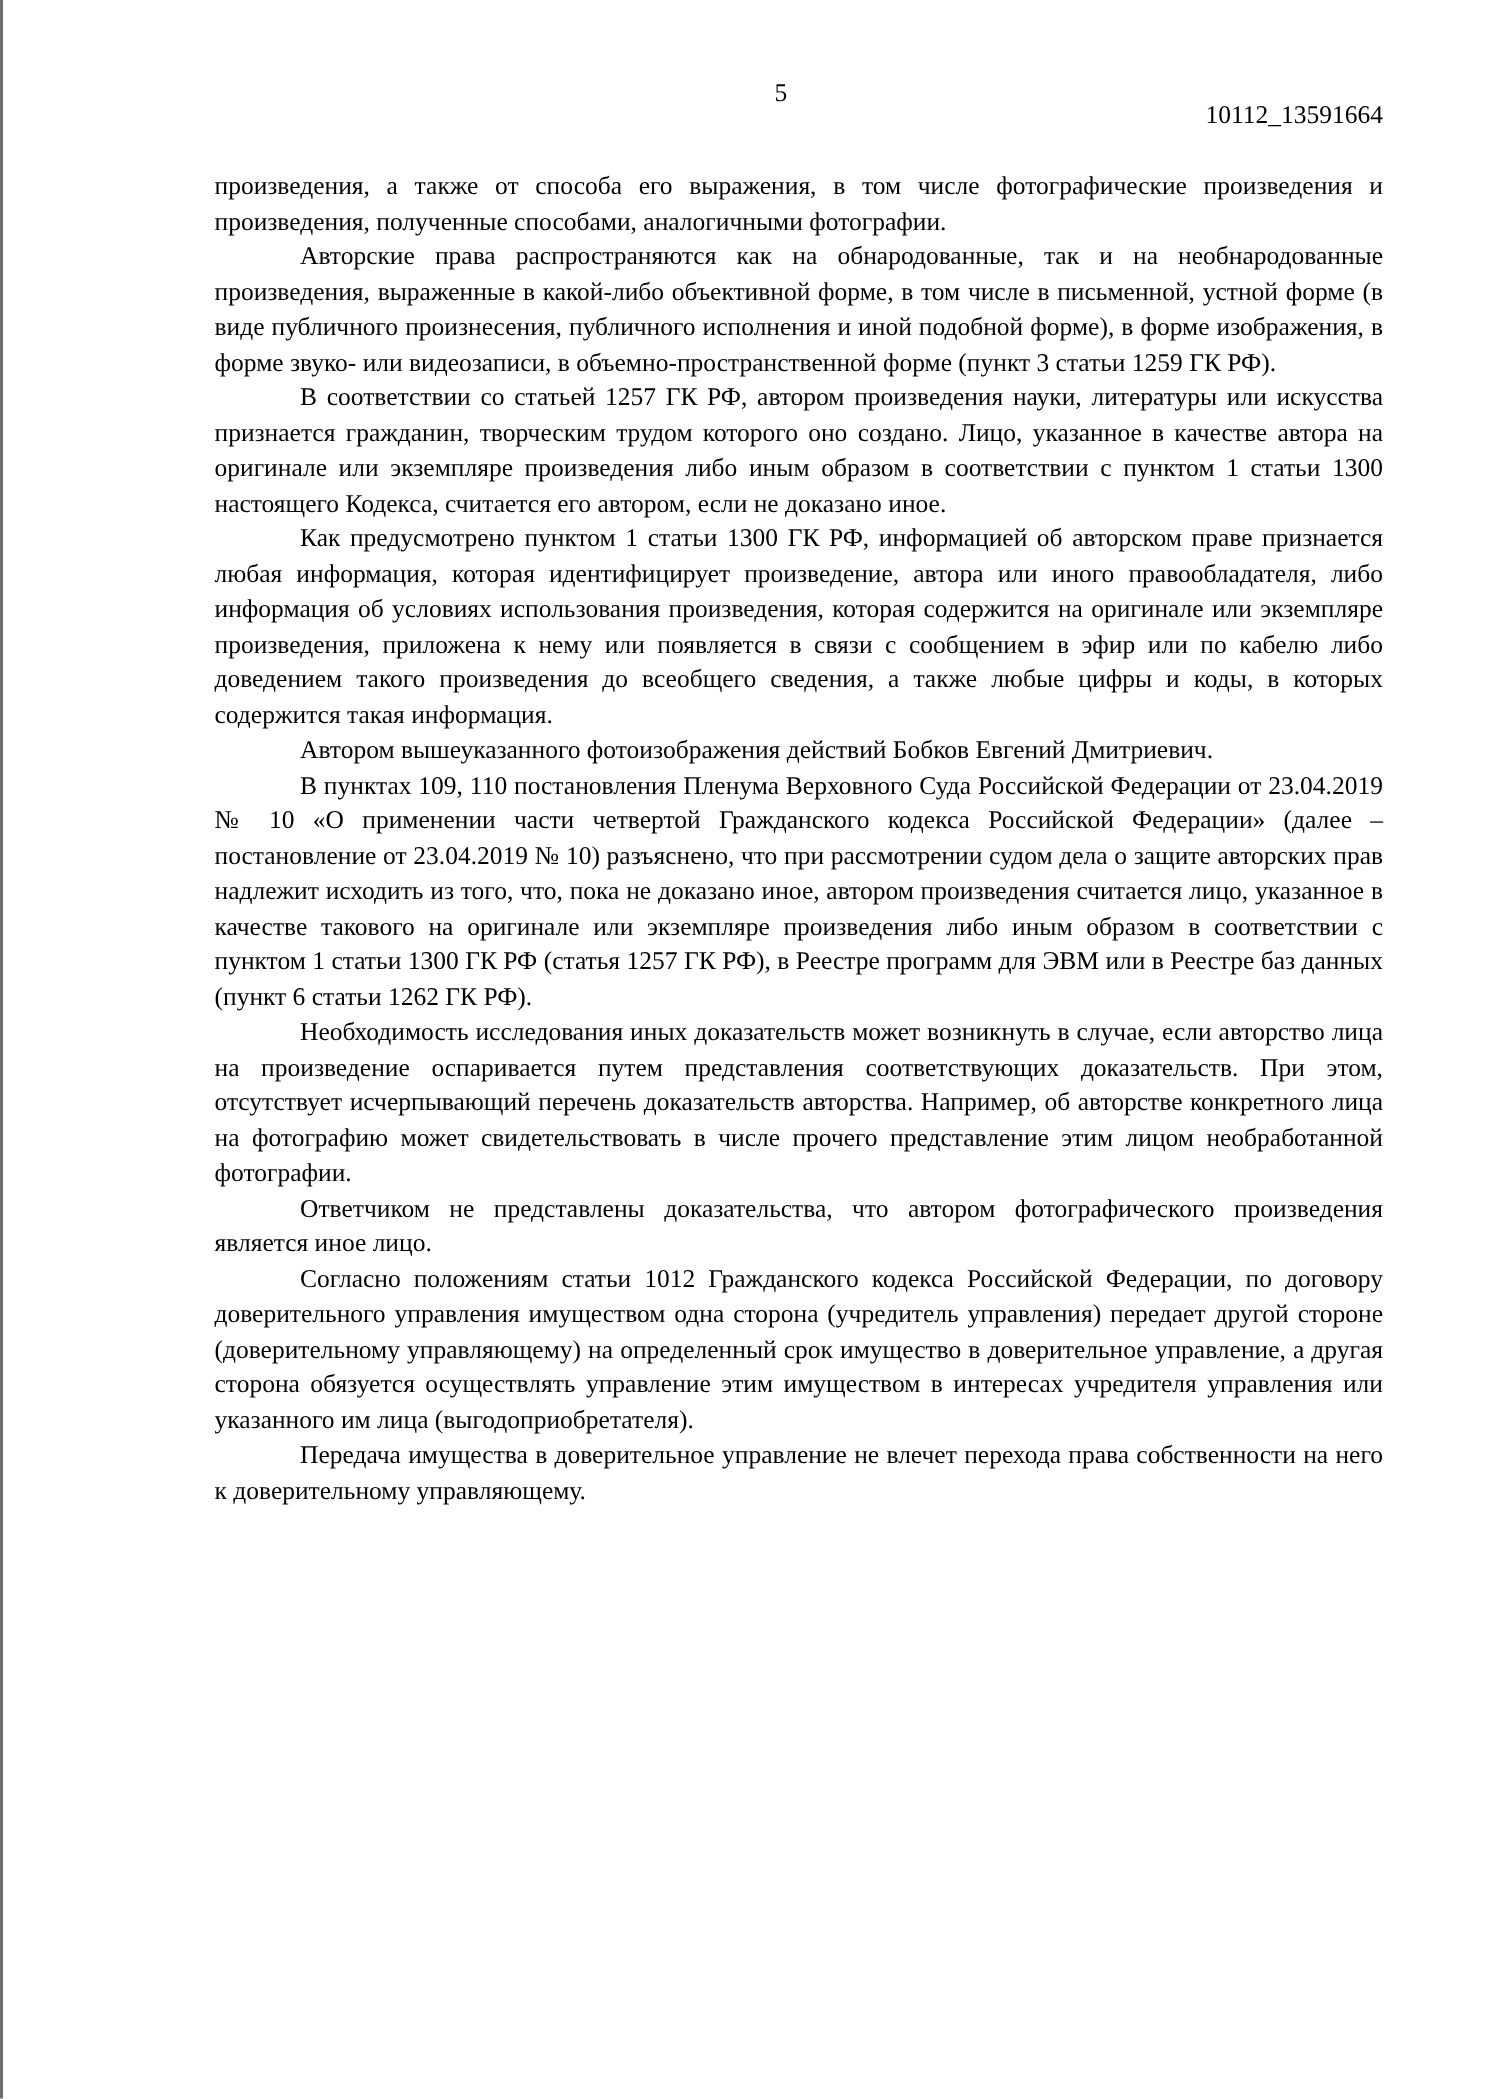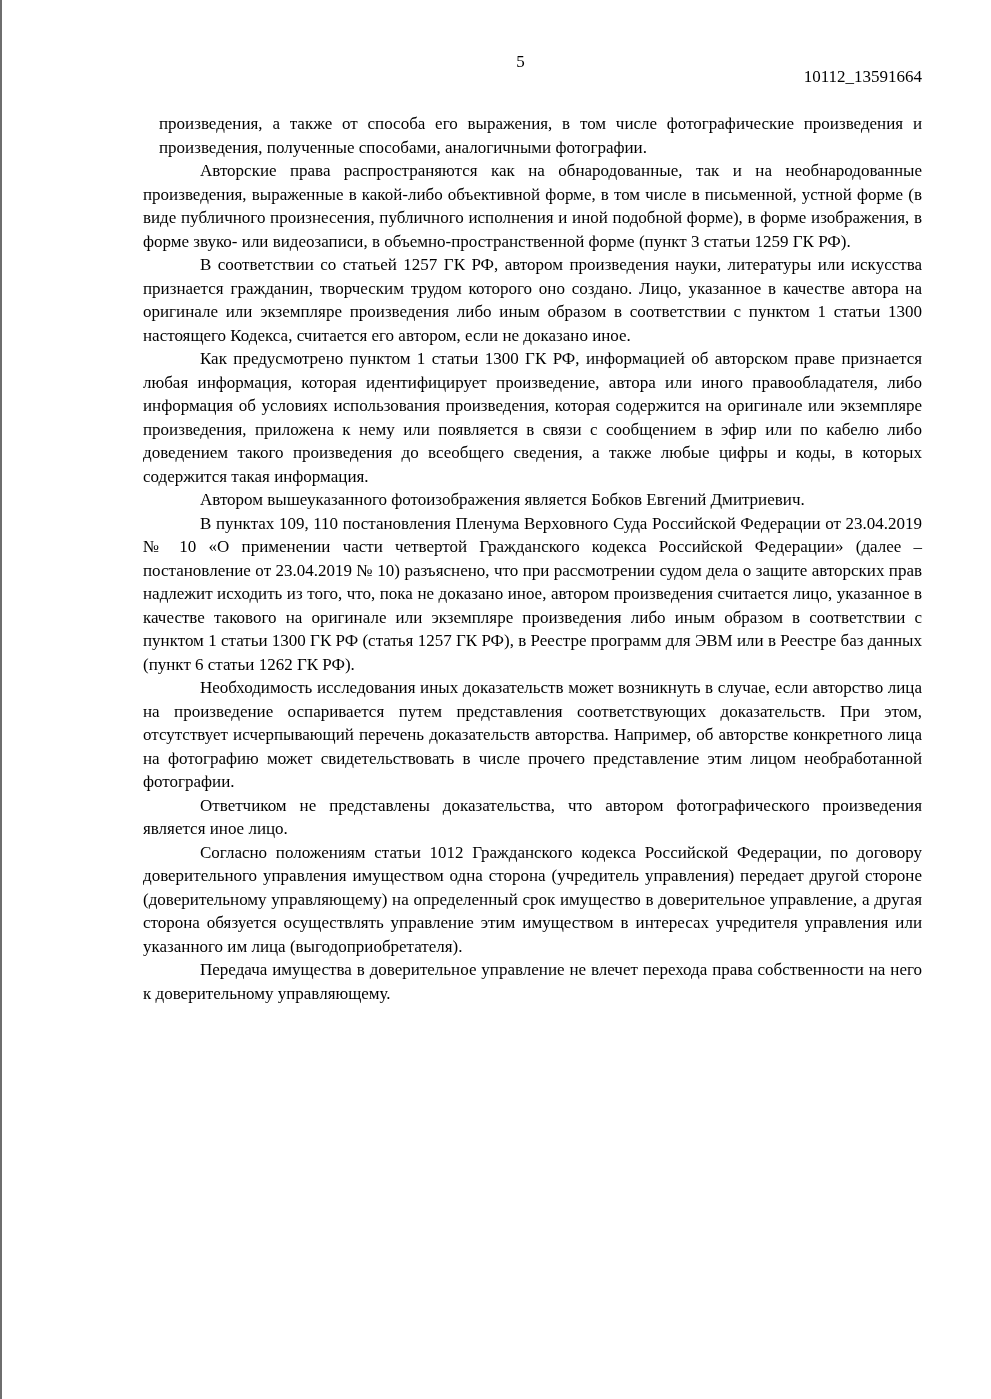--- a/index.html
+++ b/index.html
@@ -42,36 +42,36 @@
     left: 143px;
     width: 779px;
     font-size: 17px;
     line-height: 23.5px;
   }
   .para {
     margin: 0;
     text-indent: 57px;
     text-align: justify;
   }
-  .para.no-indent { text-indent: 0; margin-left: 16px; }
+  .para.no-indent { text-indent: 0; }
 </style>
 </head>
 <body>
 
 <div class="scan-edge-left"></div>
 
 <div class="page-header">
   <span class="page-number">5</span>
   <span class="doc-id">10112_13591664</span>
 </div>
 
 <div class="document-body">
     <p class="para no-indent">произведения, а также от способа его выражения, в том числе фотографические произведения и произведения, полученные способами, аналогичными фотографии.</p>
     <p class="para">Авторские права распространяются как на обнародованные, так и на необнародованные произведения, выраженные в какой-либо объективной форме, в том числе в письменной, устной форме (в виде публичного произнесения, публичного исполнения и иной подобной форме), в форме изображения, в форме звуко- или видеозаписи, в объемно-пространственной форме (пункт 3 статьи 1259 ГК РФ).</p>
     <p class="para">В соответствии со статьей 1257 ГК РФ, автором произведения науки, литературы или искусства признается гражданин, творческим трудом которого оно создано. Лицо, указанное в качестве автора на оригинале или экземпляре произведения либо иным образом в соответствии с пунктом 1 статьи 1300 настоящего Кодекса, считается его автором, если не доказано иное.</p>
     <p class="para">Как предусмотрено пунктом 1 статьи 1300 ГК РФ, информацией об авторском праве признается любая информация, которая идентифицирует произведение, автора или иного правообладателя, либо информация об условиях использования произведения, которая содержится на оригинале или экземпляре произведения, приложена к нему или появляется в связи с сообщением в эфир или по кабелю либо доведением такого произведения до всеобщего сведения, а также любые цифры и коды, в которых содержится такая информация.</p>
-    <p class="para">Автором вышеуказанного фотоизображения является Бобков Евгений Дмитриевич.</p>
+    <p class="para">Автором вышеуказанного фотоизображения действий Бобков Евгений Дмитриевич.</p>
     <p class="para">В пунктах 109, 110 постановления Пленума Верховного Суда Российской Федерации от 23.04.2019 № 10 «О применении части четвертой Гражданского кодекса Российской Федерации» (далее – постановление от 23.04.2019 № 10) разъяснено, что при рассмотрении судом дела о защите авторских прав надлежит исходить из того, что, пока не доказано иное, автором произведения считается лицо, указанное в качестве такового на оригинале или экземпляре произведения либо иным образом в соответствии с пунктом 1 статьи 1300 ГК РФ (статья 1257 ГК РФ), в Реестре программ для ЭВМ или в Реестре баз данных (пункт 6 статьи 1262 ГК РФ).</p>
     <p class="para">Необходимость исследования иных доказательств может возникнуть в случае, если авторство лица на произведение оспаривается путем представления соответствующих доказательств. При этом, отсутствует исчерпывающий перечень доказательств авторства. Например, об авторстве конкретного лица на фотографию может свидетельствовать в числе прочего представление этим лицом необработанной фотографии.</p>
     <p class="para">Ответчиком не представлены доказательства, что автором фотографического произведения является иное лицо.</p>
     <p class="para">Согласно положениям статьи 1012 Гражданского кодекса Российской Федерации, по договору доверительного управления имуществом одна сторона (учредитель управления) передает другой стороне (доверительному управляющему) на определенный срок имущество в доверительное управление, а другая сторона обязуется осуществлять управление этим имуществом в интересах учредителя управления или указанного им лица (выгодоприобретателя).</p>
     <p class="para">Передача имущества в доверительное управление не влечет перехода права собственности на него к доверительному управляющему.</p>
   </div>
 
 </body></html>

